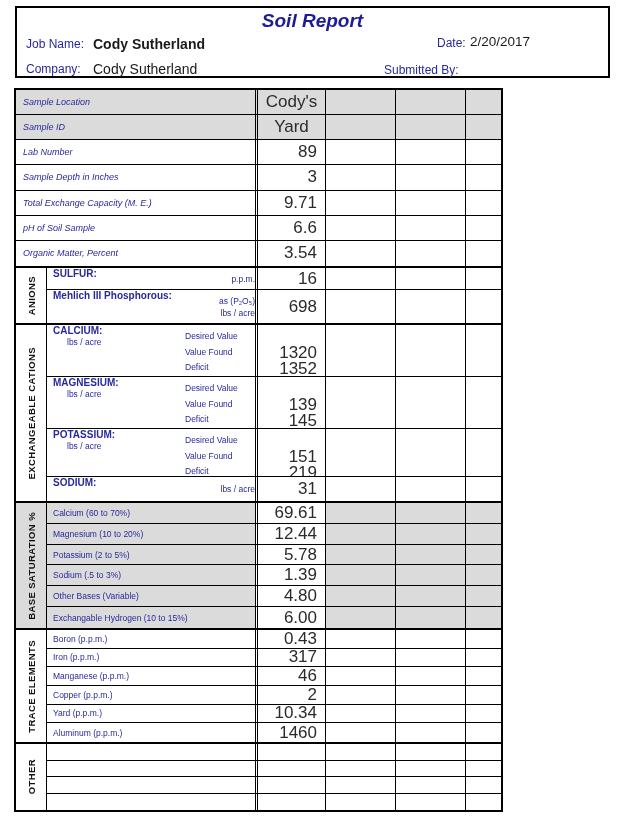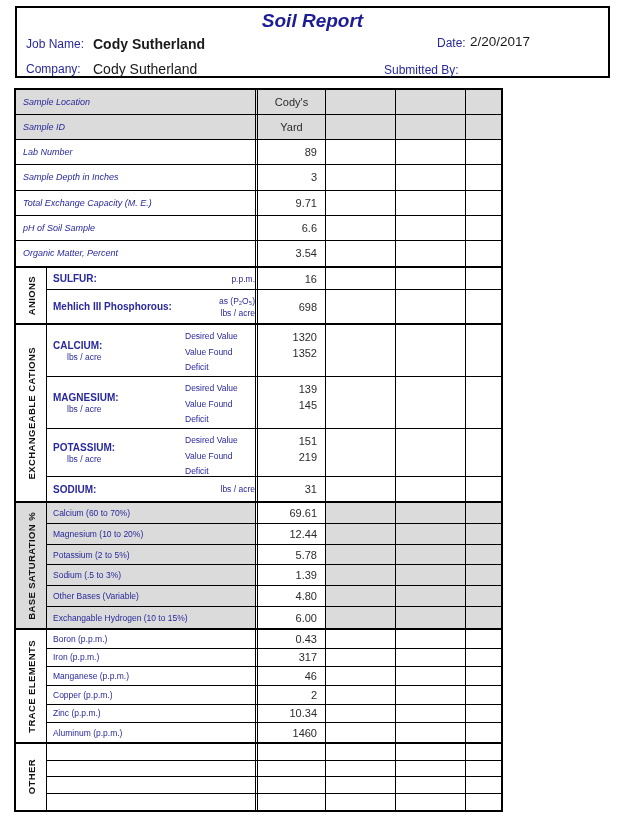--- a/index.html
+++ b/index.html
@@ -37,32 +37,32 @@
   .lbl208{width:208px;padding-left:0;}
   .d1{width:70px;border-left:3px double #000;justify-content:flex-end;padding-right:8px;}
   .d{width:70px;border-left:1px solid #000;}
   .dl{width:74px;border-left:1px solid #000;}
   .shaded{background:#DBDBDB;}
   .white{background:#ffffff;}
   .center{justify-content:center;padding-right:0;}
 
   .toplbl{font-style:italic;color:#28289B;font-size:9px;}
   .seclbl{color:#28289B;font-size:8.5px;padding-left:6px;}
-  .val{font-size:11px;color:#2b2b2b;}
+  .val{font-size:17px;color:#2b2b2b;}
 
   
   .mflex{display:flex;align-items:stretch;}
-  .mblock{width:132px;display:flex;flex-direction:column;justify-content:center;padding-left:6px;}
+  .mblock{width:132px;display:flex;flex-direction:column;padding-left:6px;}
   .mname{font-weight:bold;color:#28289B;font-size:10px;}
   .msub{color:#28289B;font-size:8.5px;padding-left:14px;margin-top:1px;}
   .ulines{flex:1;display:flex;flex-direction:column;padding-top:4px;
           line-height:15.5px;font-size:8.5px;color:#28289B;}
   .ucenter{justify-content:center;padding-top:0;line-height:12px;align-items:flex-end;}
   .d1.vlines{flex-direction:column;align-items:flex-end;justify-content:flex-start;
-             padding-top:5px;line-height:15.5px;}
+             padding-top:20px;line-height:15.5px;}
 
   
   .top-sec{height:180px;}      .top-sec .row{height:25.14px;}
   .sec-anions{height:59px;}    .h-sulfur{height:22px;} .h-mehlich{height:33px;}
   .sec-cations{height:180px;}  .h-ca{height:52px;} .h-mg{height:52px;} .h-k{height:48px;} .h-na{height:24px;}
   .sec-base{height:129px;}     .sec-base .row{height:20.83px;}
   .sec-trace{height:116px;}    .sec-trace .row{height:18.66px;}
   .sec-other{height:70px;}     .sec-other .row{height:16.5px;}
 
   .footer{position:absolute;right:10px;top:813px;font-weight:bold;font-style:italic;
@@ -434,21 +434,21 @@
           <div class="cell d1">
               <span class="val">2</span>
             </div>
           <div class="cell d"></div>
           <div class="cell d"></div>
           <div class="cell d"></div>
           <div class="cell dl"></div>
         </div>
         <div class="row">
           <div class="cell lbl208">
-              <span class="seclbl">Zinc (p.p.m.)</span>
+              <span class="seclbl">Yard (p.p.m.)</span>
             </div>
           <div class="cell d1">
               <span class="val">10.34</span>
             </div>
           <div class="cell d"></div>
           <div class="cell d"></div>
           <div class="cell d"></div>
           <div class="cell dl"></div>
         </div>
         <div class="row">

